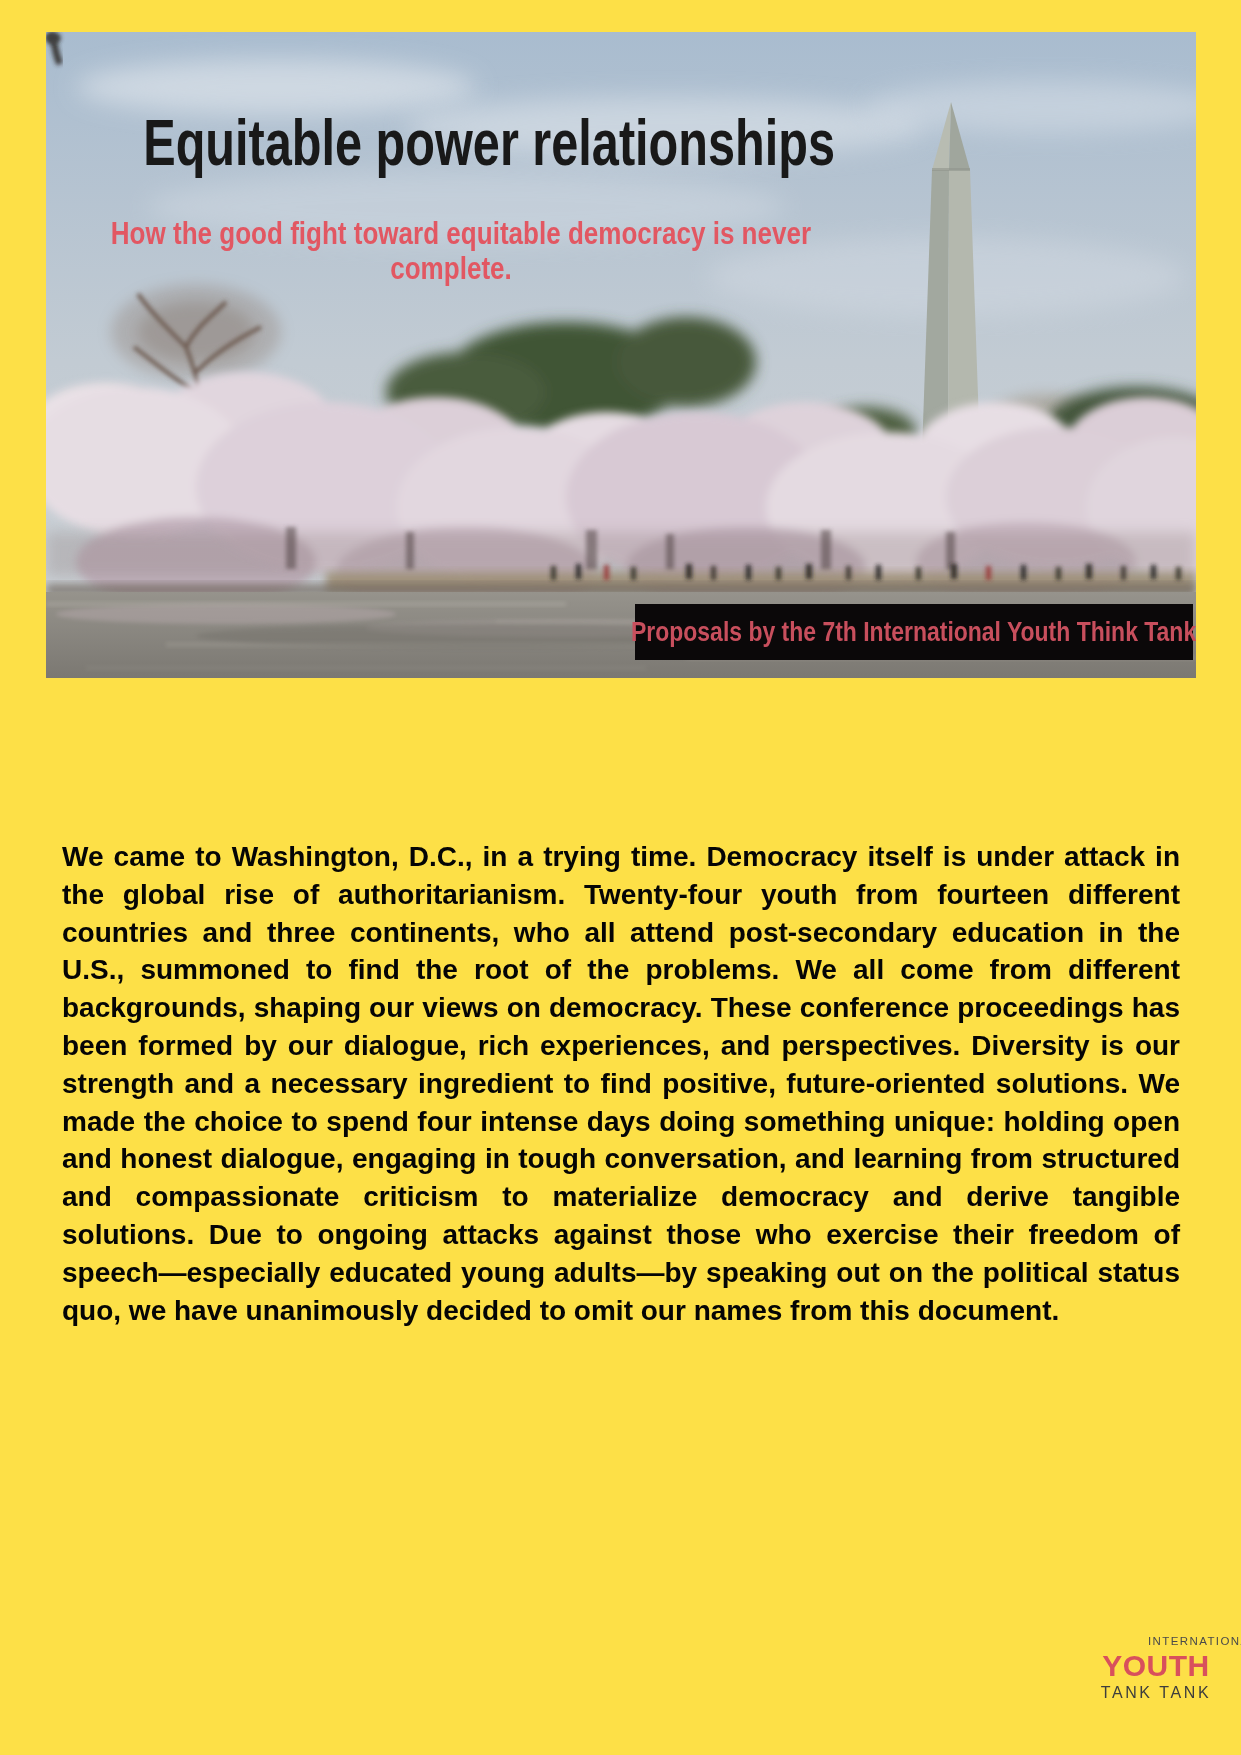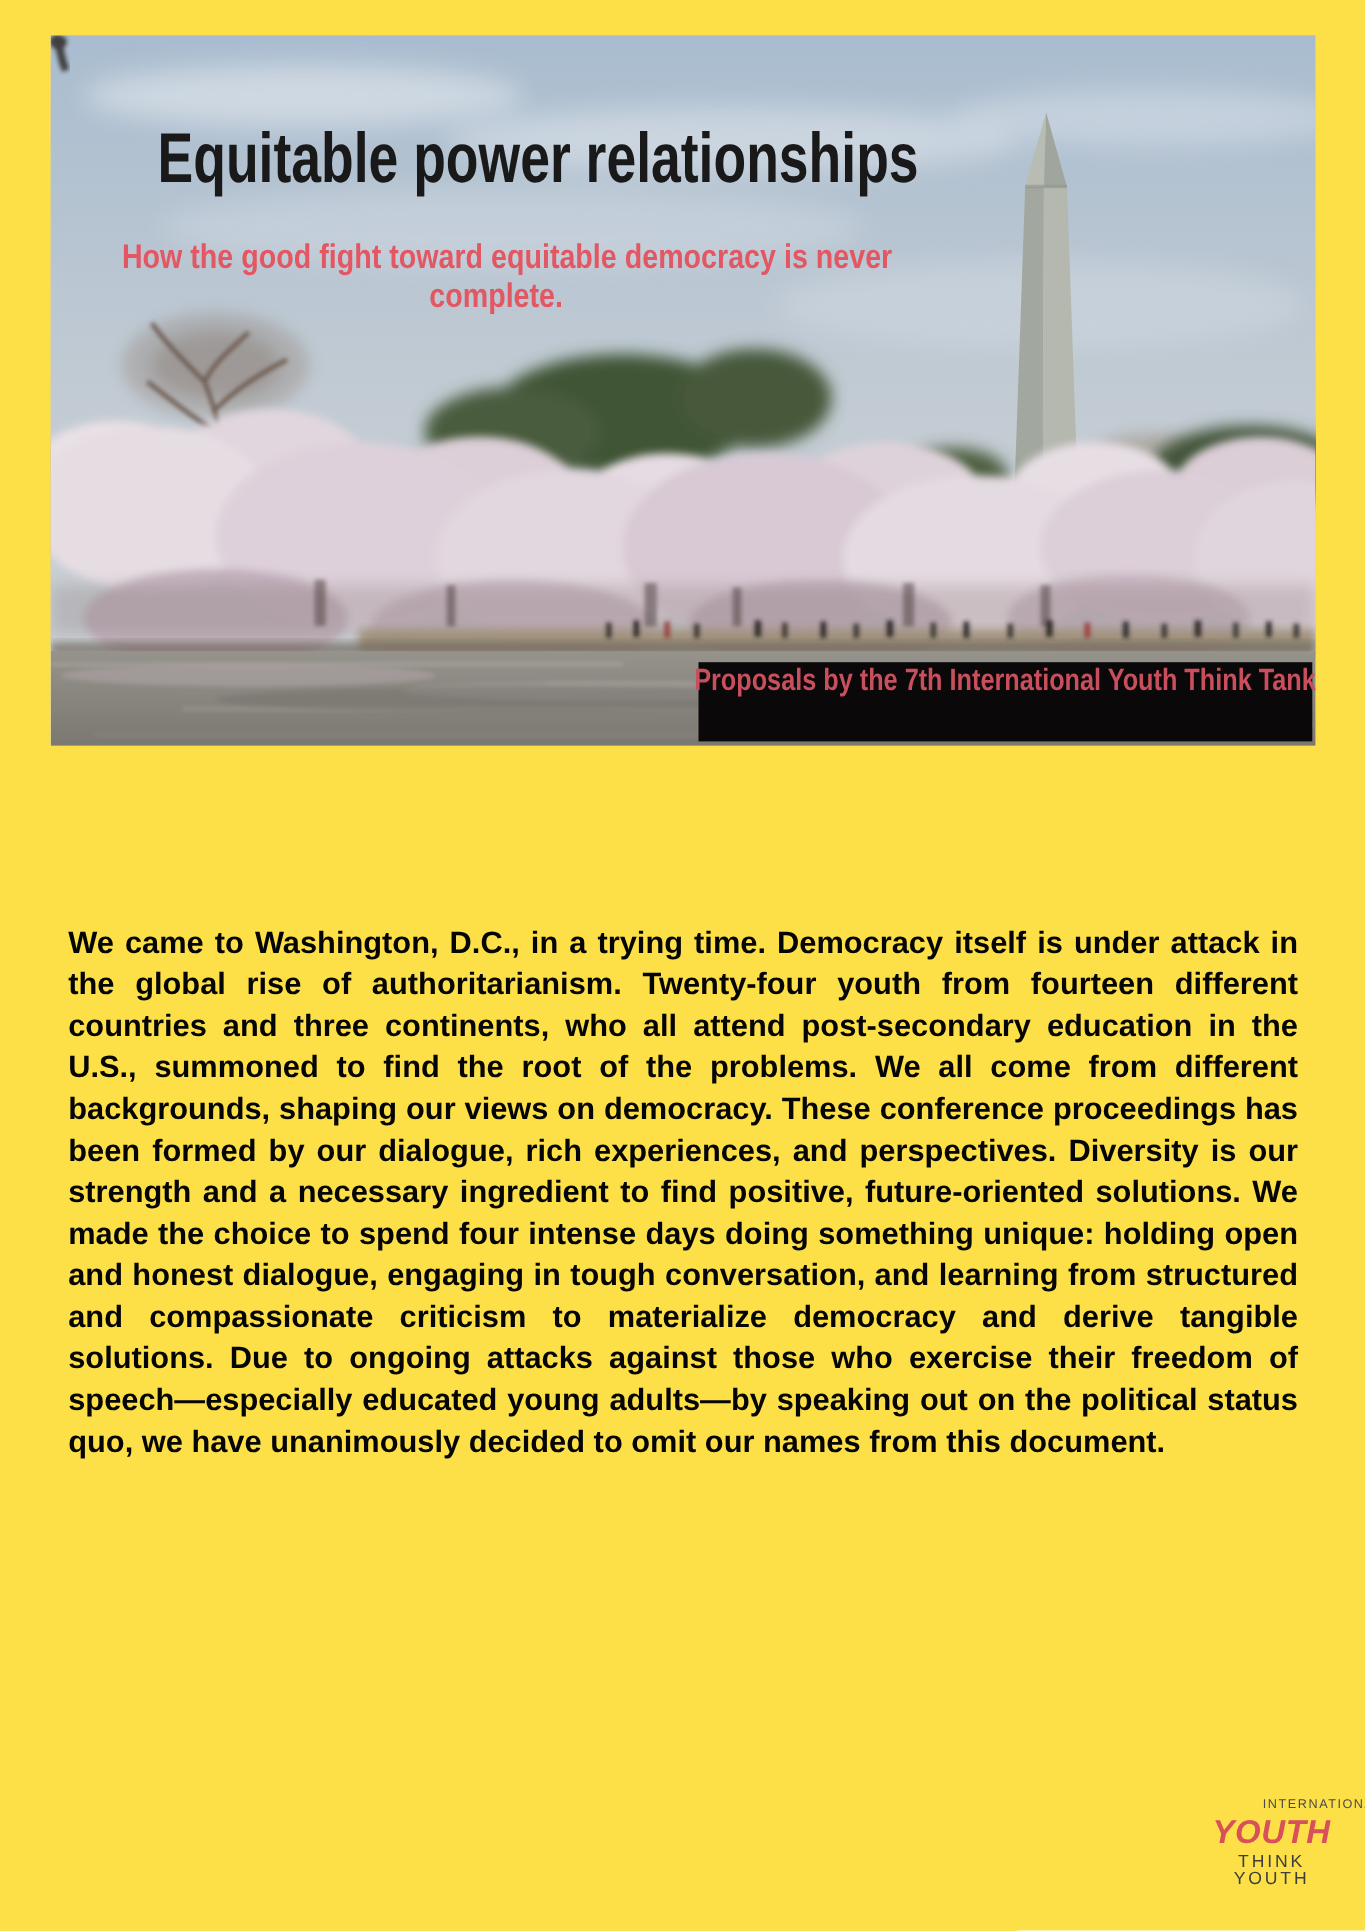--- a/index.html
+++ b/index.html
@@ -33,24 +33,24 @@
   .hero-subtitle-wrap {
     position:absolute; left:0; top:184px; width:810px;
     text-align:center;
     transform: scaleX(0.84); transform-origin: 405px 0;
   }
   .hero-subtitle-line {
     font-size: 31px; font-weight:700; color:#e25762;
     line-height: 35px; white-space:nowrap;
   }
   .hero-banner {
-    position:absolute; right:3px; bottom:4px;
-    width: 558px; height: 72px;
+    position:absolute; right:3px; bottom:18px;
+    width: 558px; height: 56px;
     background:#0b0809;
-    display:flex; justify-content:center;
+    display:flex; align-items:center; justify-content:center;
   }
   .hero-banner-text {
     font-size: 28px; font-weight:700; color:#c84f5d;
     white-space:nowrap;
     transform: scaleX(0.82); transform-origin:center;
   }
   
   .body-text {
     position:absolute; left:62px; top:764px; width:1118px;
     color:#050505;
@@ -61,21 +61,21 @@
     text-align: justify;
   }
   .body-text p.main-para { margin-top:74px;font-weight:bold; }
   .red-bold { color:#cb4a55; font-weight:700; }
   
   .logo {
     position:absolute; top:1636px; right:29px;
     width:112px; text-align:center; line-height:1;
   }
   .logo-line1 { font-size:11.5px; letter-spacing:1.4px; color:#4a4a4a;margin-left:48px; }
-  .logo-line2 { font-size:30px; font-weight:700; letter-spacing:0.5px; color:#d8505c; margin-top:3px;font-style:italic; }
+  .logo-line2 { font-size:30px; font-weight:700; letter-spacing:0.5px; color:#d8505c; margin-top:3px; }
   .logo-line3 { font-size:16px; letter-spacing:2.6px; color:#3d3d3d; margin-top:4px; }
 </style>
 </head>
 <body>
 
 <div class="page">
 
   <div class="hero">
     <svg viewBox="0 0 1150 646" preserveAspectRatio="none">
       <defs>
@@ -237,16 +237,16 @@
     </div>
   </div>
 
   <div class="body-text">
     <p class="main-para">We came to Washington, D.C., in a trying time. Democracy itself is under attack in the global rise of authoritarianism. Twenty-four youth from fourteen different countries and three continents, who all attend post-secondary education in the U.S., summoned to find the root of the problems. We all come from different backgrounds, shaping our views on democracy. These conference proceedings has been formed by our dialogue, rich experiences, and perspectives. Diversity is our strength and a necessary ingredient to find positive, future-oriented solutions. We made the choice to spend four intense days doing something unique: holding open and honest dialogue, engaging in tough conversation, and learning from structured and compassionate criticism to materialize democracy and derive tangible solutions. Due to ongoing attacks against those who exercise their freedom of speech—especially educated young adults—by speaking out on the political status quo, we have unanimously decided to omit our names from this document.</p>
   </div>
 
   <div class="logo">
     <div class="logo-line1">INTERNATIONAL</div>
     <div class="logo-line2">YOUTH</div>
-    <div class="logo-line3">THINK YOUTH</div>
+    <div class="logo-line3">TANK TANK</div>
   </div>
 
 </div>
 
 </body></html>

